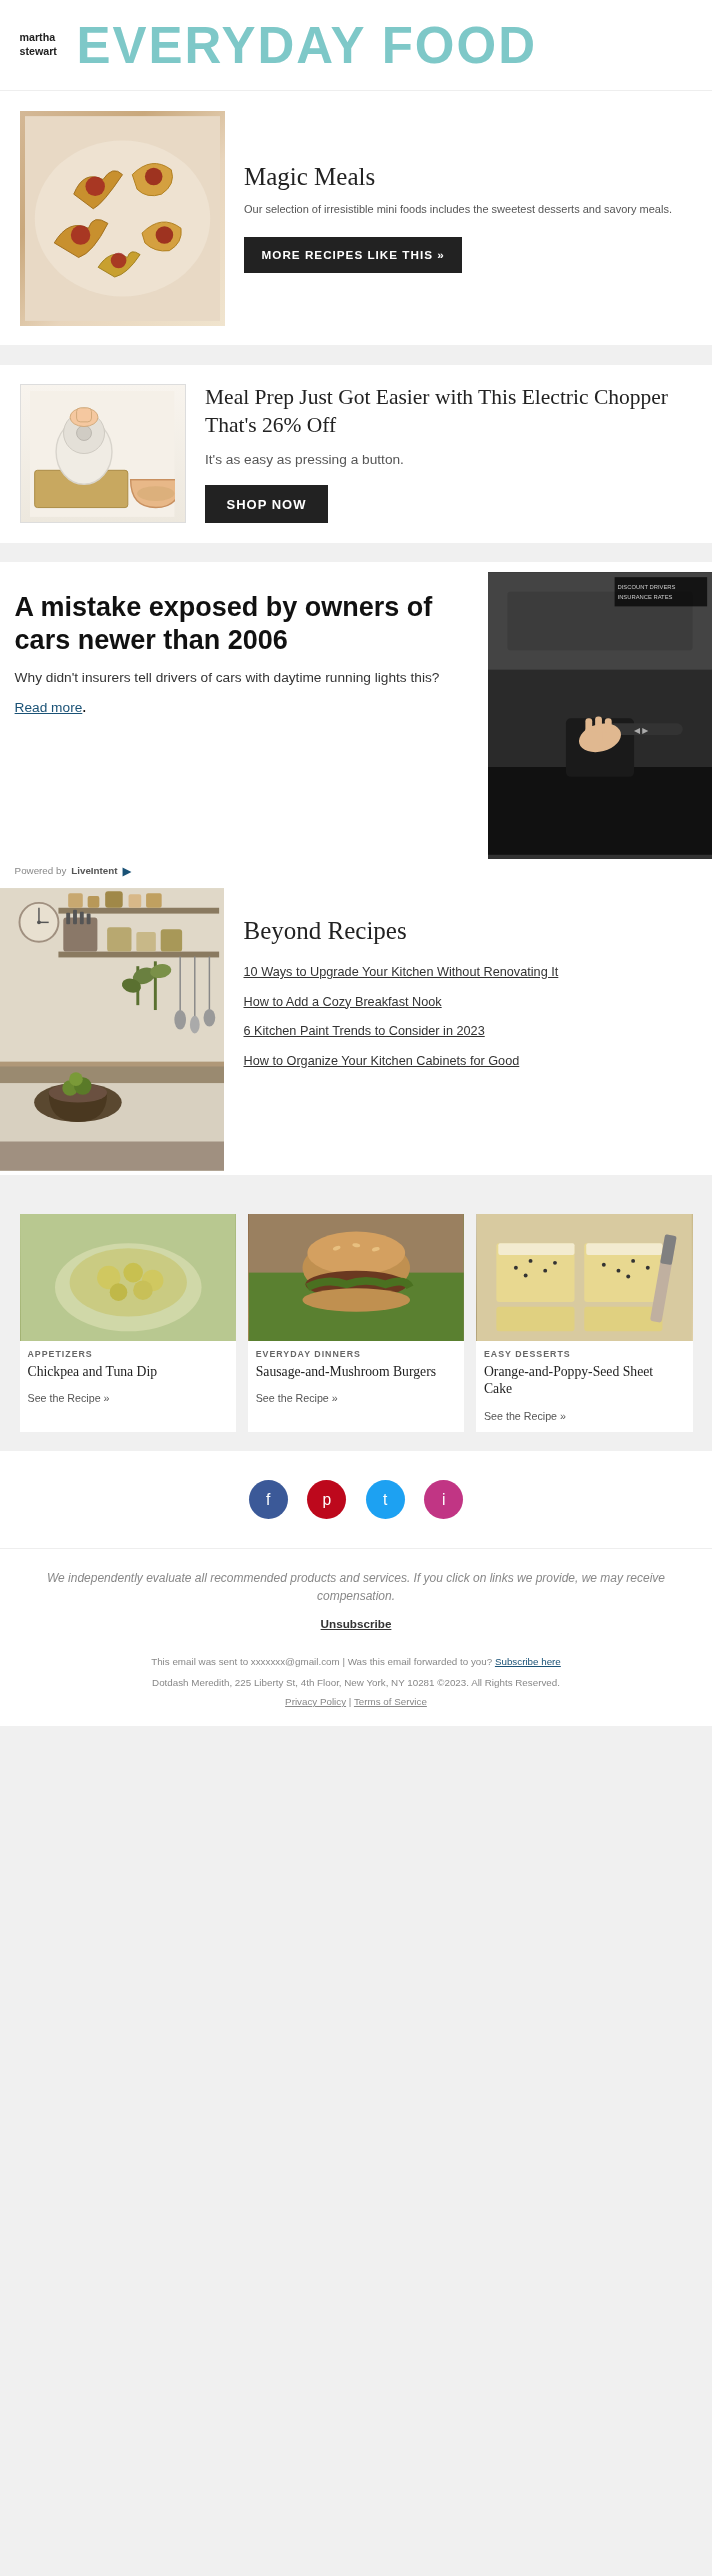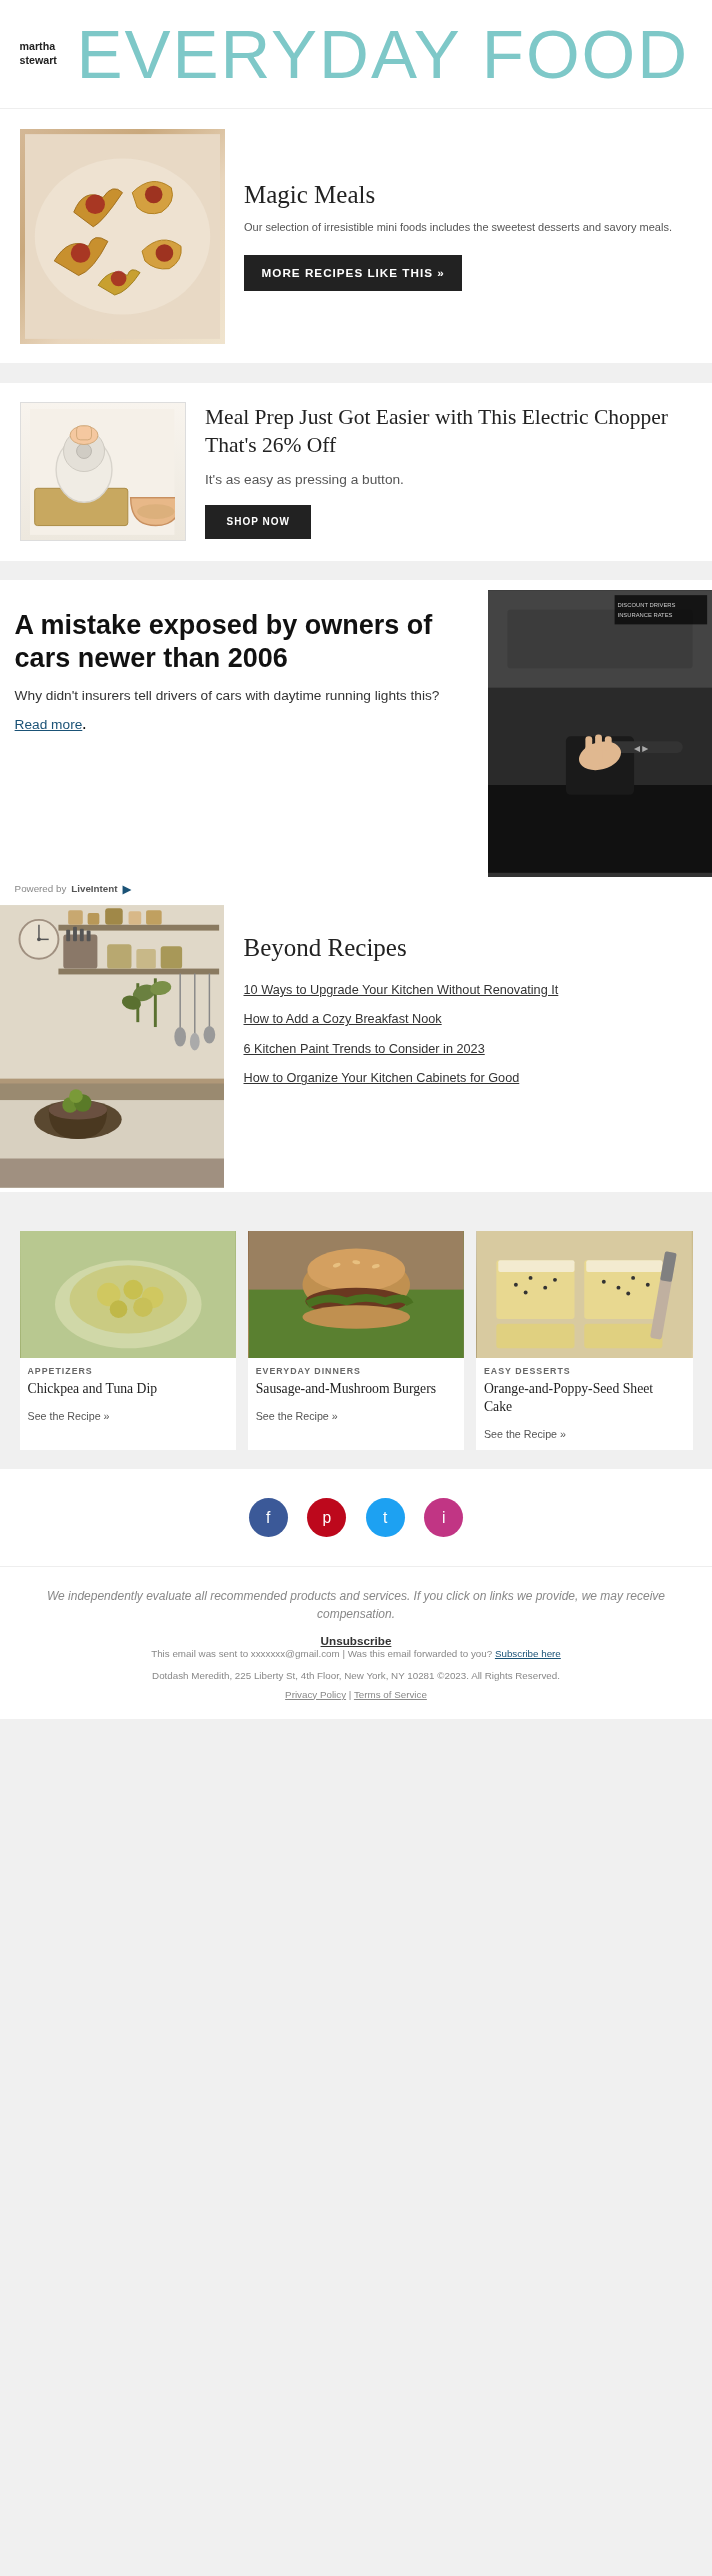--- a/index.html
+++ b/index.html
@@ -30,22 +30,22 @@
     .logo-text {
       font-family: Arial, sans-serif;
       font-size: 10.7px;
       font-weight: 600;
       line-height: 1.3;
       color: #222;
       text-transform: lowercase;
     }
     .everyday-food-title {
       font-family: Arial, sans-serif;
-      font-size: 69px;
-      font-weight: 400;
+      font-size: 51px;
+      font-weight: 700;
       letter-spacing: 2px;
       color: #7ec8c8;
       text-transform: uppercase;
       line-height: 1;
     }
 
     
     .magic-meals-section {
       display: flex;
       align-items: stretch;
@@ -156,21 +156,21 @@
       color: #555;
       line-height: 1.5;
       margin-bottom: 14.6px;
       font-family: Arial, sans-serif;
     }
     .shop-now-btn {
       display: inline-block;
       background: #222;
       color: #fff;
       padding: 11.7px 21.5px;
-      font-size: 10px;
+      font-size: 13px;
       font-family: Arial, sans-serif;
       font-weight: 600;
       letter-spacing: 1px;
       text-decoration: none;
       cursor: pointer;
       border: none;
       text-align: center;
     }
 
     
@@ -367,21 +367,21 @@
       margin-bottom: 11.7px;
       font-family: Arial, sans-serif;
       font-style: italic;
     }
     .unsubscribe-text {
       font-size: 11.7px;
       font-weight: 600;
       color: #333;
       font-family: Arial, sans-serif;
       text-decoration: underline;
-      margin-bottom: 0;
+      margin-bottom: 25px;
       cursor: pointer;
     }
     .footer-email-line {
       font-size: 9.8px;
       color: #888;
       font-family: Arial, sans-serif;
       margin-bottom: 7.8px;
       line-height: 1.5;
     }
     .footer-email-link {

